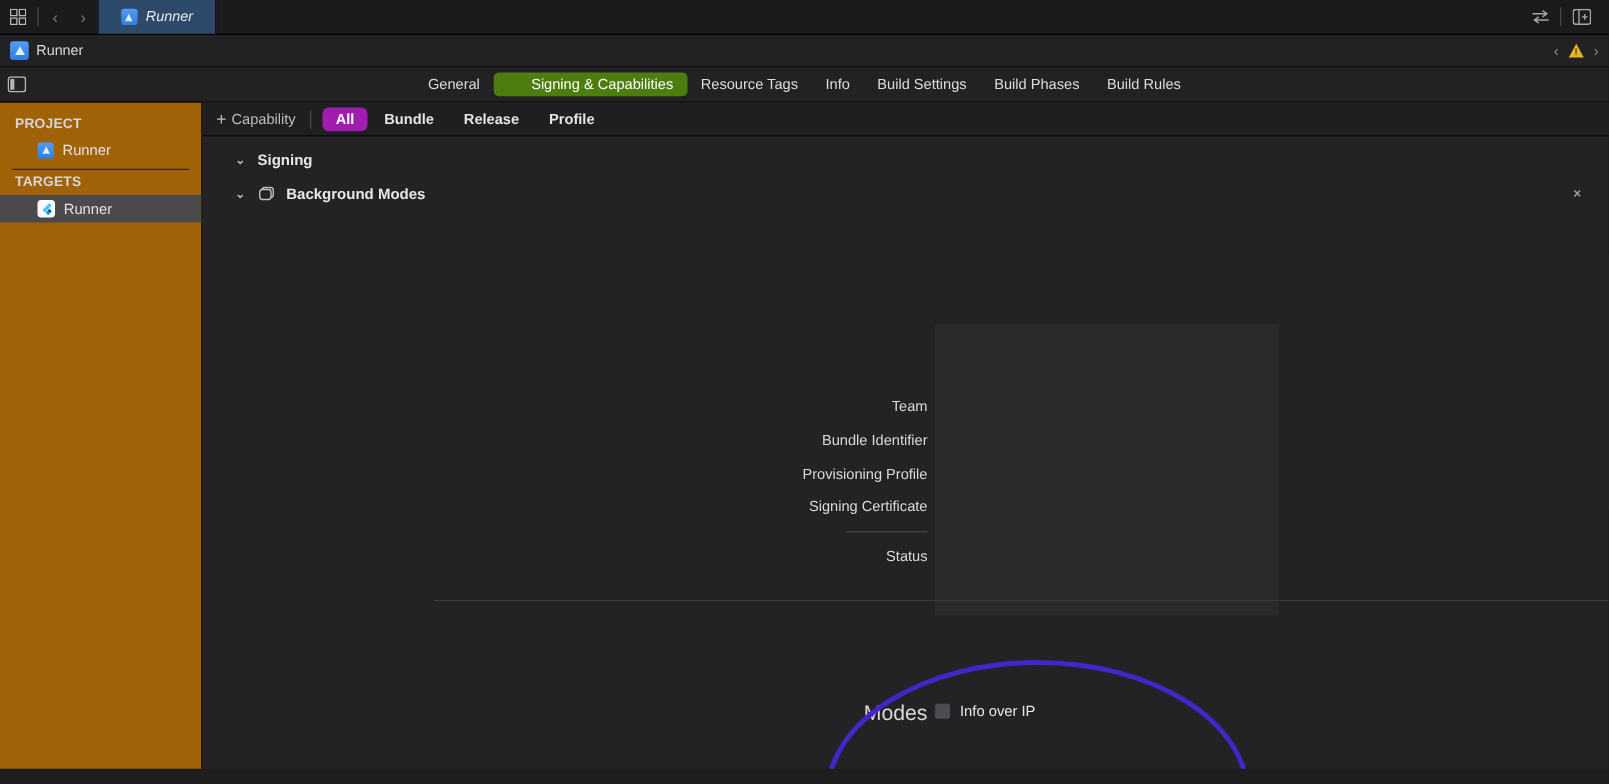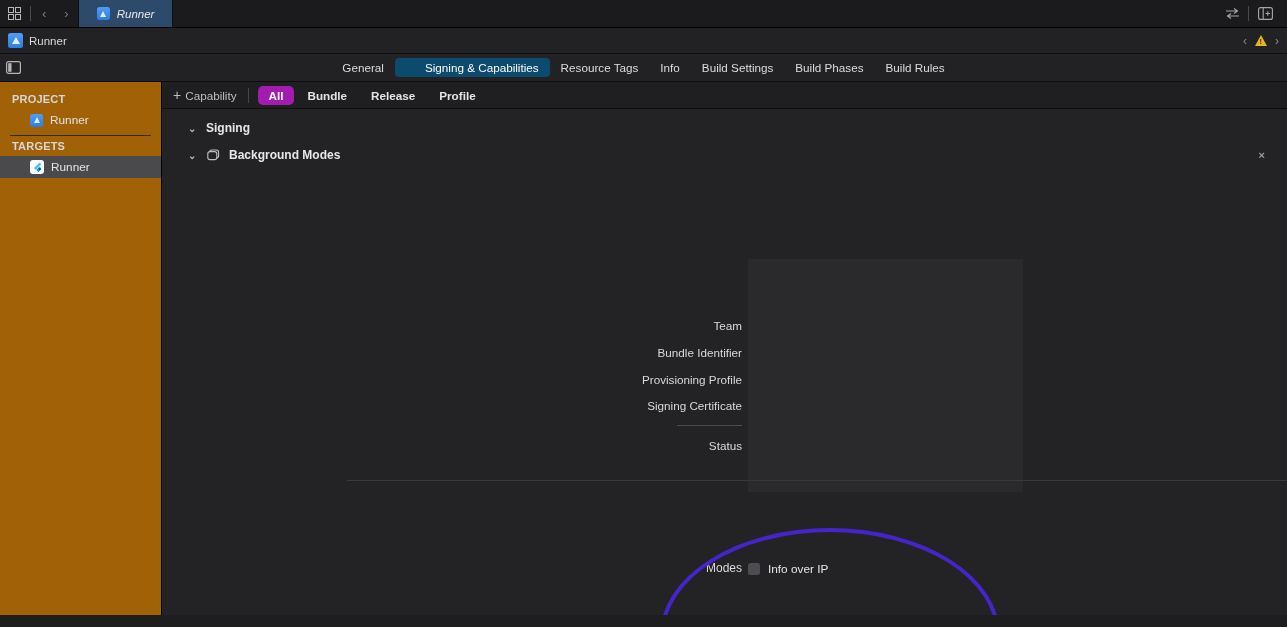--- a/index.html
+++ b/index.html
@@ -88,21 +88,21 @@
     color: #b5b5b8;
   }
   .tabstrip-tabs {
     margin: 0 auto; display: flex; align-items: flex-start; gap: 0;
   }
   .ts-tab {
     font-size: 11.7px; color: #dcdcde;
     padding: 3px 11px; border-radius: 4px;
     white-space: nowrap;
   }
-  .ts-tab.active { background: #0c4a6e; color: #fff; padding-left: 30px; }
+  .ts-tab.active { background: #4d7c0f; color: #fff; padding-left: 30px; }
 
   
   .body { display: flex; height: 533px; }
 
   .sidebar {
     width: 162px; background: #a16207; flex: none;
     border-right: 1px solid #000;
     padding-top: 7px;
     font-size: 11.5px;
   }
@@ -176,21 +176,21 @@
   .sec-divider {
     position: absolute; left: 185px; right: 0; height: 1px; background: #3a3a3c;
   }
   .status-divider {
     position: absolute; left: 515px; width: 65px; height: 1px; background: #4a4a4c; top: 316px;
   }
 
   
   .modes-label {
     position: absolute; left: 480px; top: 452px; width: 100px;
-    text-align: right; font-size: 12px; color: #d9d9db;
+    text-align: right; font-size: 17px; color: #d9d9db;
   }
   .modes-list { position: absolute; left: 586px; top: 451px; }
   .mode-row {
     display: flex; align-items: center; gap: 8px; height: 18px;
     font-size: 11.8px; color: #e6e6e8;
   }
   .cb {
     width: 12px; height: 12px; border-radius: 2.5px;
     background: #4d4d51; flex: none;
     display: inline-flex; align-items: center; justify-content: center;

